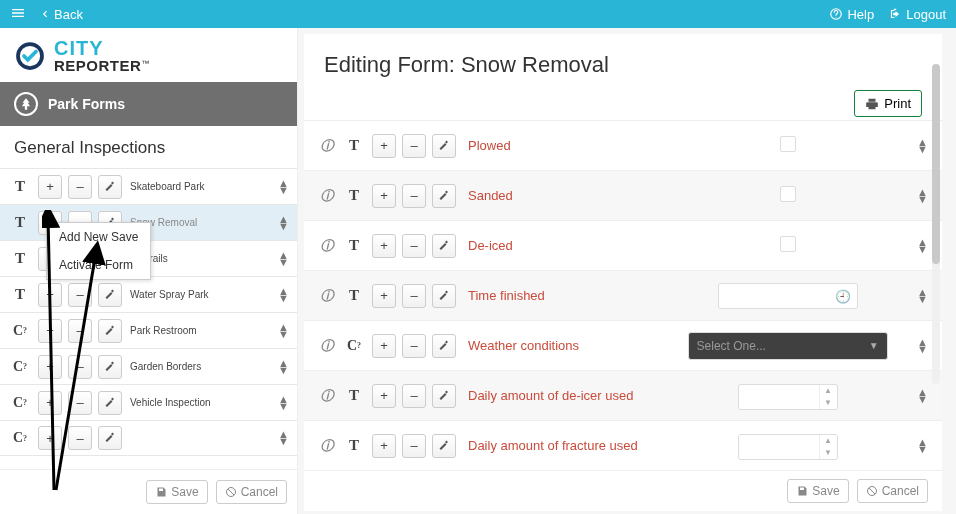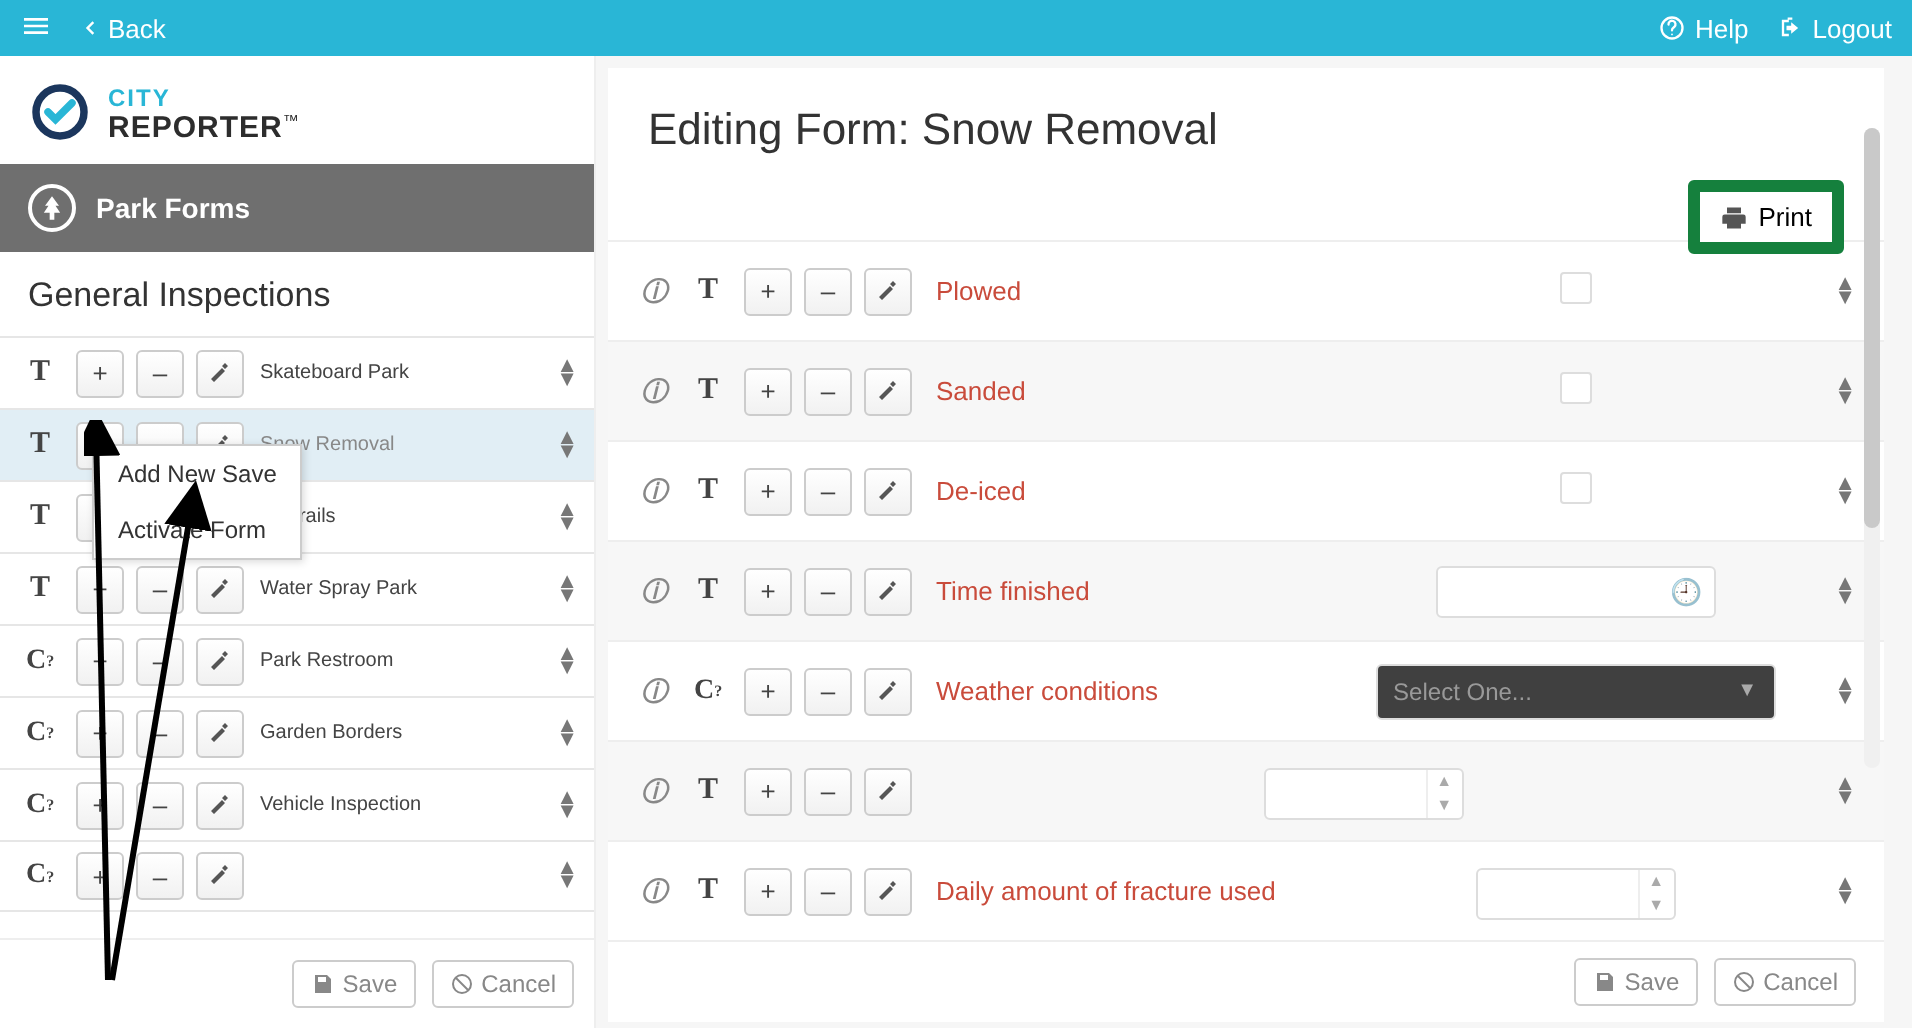--- a/index.html
+++ b/index.html
@@ -6,21 +6,21 @@
 body { font-family: Arial, Helvetica, sans-serif; font-size: 13px; color: #333; background: #fff; width: 956px; height: 514px; overflow: hidden; position: relative; }
 .topbar { background: #29b6d6; color: #fff; height: 28px; display: flex; align-items: center; padding: 0 10px; justify-content: space-between; gap: 26px; }
 .topbar .left, .topbar .right { display: flex; align-items: center; gap: 14px; }
 .topbar a { color: #fff; text-decoration: none; font-size: 13px; display: inline-flex; align-items: center; gap: 4px; }
 .hamburger svg { width: 16px; height: 16px; fill: #fff; }
 .main { display: flex; height: 486px; }
 .left-panel { width: 298px; background: #fff; position: relative; display: flex; flex-direction: column; border-right: 1px solid #eee; }
 .logo-area { padding: 10px 12px 8px 12px; display: flex; align-items: center; }
 .logo-badge { width: 36px; height: 36px; border-radius: 50%; background: #fff; display: inline-flex; align-items: center; justify-content: center; margin-right: 6px; }
 .logo-text { display: inline-block; }
-.logo-text .l1 { font-weight: 800; font-size: 12px; color: #29b6d6; letter-spacing: 1px; line-height: 1; text-align: center; }
+.logo-text .l1 { font-weight: 800; font-size: 20px; color: #29b6d6; letter-spacing: 1px; line-height: 1; text-align: center; }
 .logo-text .l2 { font-weight: 800; font-size: 15px; color: #2d2d2d; letter-spacing: 0.5px; line-height: 1; }
 .logo-text .tm { font-size: 8px; vertical-align: super; color: #2d2d2d; }
 .category-bar { background: #6f6f6f; color: #fff; padding: 10px 14px; display: flex; align-items: center; gap: 10px; font-weight: 700; font-size: 14px; }
 .tree-icon { width: 24px; height: 24px; border: 2px solid #fff; border-radius: 50%; display: inline-flex; align-items: center; justify-content: center; }
 .tree-icon svg { width: 14px; height: 14px; fill: #fff; }
 .section-title { padding: 12px 14px 10px 14px; font-size: 17px; color: #333; }
 .form-list { flex: 1; overflow: hidden; }
 .form-row { display: flex; align-items: center; border-top: 1px solid #e6e6e6; padding: 6px 8px; height: 36px; position: relative; }
 .form-row:last-child { border-bottom: 1px solid #e6e6e6; }
 .form-row.selected { background: #e1eef5; }
@@ -32,21 +32,21 @@
 .form-row .label { margin-left: 8px; font-size: 10px; color: #444; flex: 1; }
 .form-row.selected .label { color: #888; }
 .reorder { margin-left: auto; color: #777; font-size: 14px; display: flex; flex-direction: column; line-height: 7px; cursor: pointer; }
 .reorder span { font-size: 11px; }
 .left-footer { padding: 10px; display: flex; justify-content: flex-end; gap: 8px; border-top: 1px solid #eee; margin-top: auto; }
 .footer-btn { border: 1px solid #ccc; background: #fff; border-radius: 3px; padding: 4px 8px; font-size: 12px; color: #888; display: inline-flex; align-items: center; gap: 4px; cursor: pointer; }
 .footer-btn svg { width: 12px; height: 12px; fill: #888; }
 .right-panel { flex: 1; background: #f6f6f6; padding: 0; display: flex; flex-direction: column; position: relative; }
 .right-inner { background: #fff; margin: 6px 14px 6px 6px; flex: 1; display: flex; flex-direction: column; position: relative; }
 .form-title { font-size: 22px; padding: 18px 20px 8px 20px; color: #333; }
-.print-btn { position: absolute; top: 56px; right: 20px; border: 6px solid #15803d; background: #fff; border-radius: 3px; padding: 5px 10px; font-size: 13px; display: inline-flex; align-items: center; gap: 5px; cursor: pointer; }
+.print-btn { position: absolute; top: 56px; right: 20px; border: 1px solid #15803d; background: #fff; border-radius: 3px; padding: 5px 10px; font-size: 13px; display: inline-flex; align-items: center; gap: 5px; cursor: pointer; }
 .print-btn svg { width: 14px; height: 14px; fill: #555; }
 .field-list { margin-top: 34px; overflow: hidden; }
 .field-row { display: flex; align-items: center; border-top: 1px solid #eee; padding: 8px 14px; height: 50px; }
 .field-row.alt { background: #f7f7f7; }
 .field-row .ftools { display: flex; align-items: center; gap: 6px; }
 .info-icon { width: 18px; height: 18px; color: #888; display: inline-flex; align-items: center; justify-content: center; font-style: italic; font-weight: bold; font-size: 13px; cursor: pointer; }
 .field-label { color: #c94b3b; font-size: 13px; margin-left: 12px; flex: 0 0 200px; }
 .field-control { margin-left: auto; margin-right: 10px; }
 .checkbox { width: 16px; height: 16px; border: 1px solid #ddd; border-radius: 2px; background: #fff; display: inline-block; }
 .text-input { width: 140px; height: 26px; border: 1px solid #ddd; border-radius: 3px; background: #fff; padding: 0 24px 0 6px; font-size: 12px; position: relative; }
@@ -395,20 +395,21 @@
       <span class="info-icon">ⓘ</span>
       <span class="toolbtn t">T</span>
     <span class="toolbtn">+</span>
     <span class="toolbtn">–</span>
     <span class="toolbtn">
                 <svg viewBox="0 0 24 24">
                   <path d="M3 17l3 3 11-11-3-3zM14 4l3-3 3 3-3 3z"></path>
                 </svg>
               </span>
     </div>
+    <div class="field-label">Daily amount of de-icer used</div>
     <div class="field-control"><div class="stepper">
                 <div class="sp-arrows">
                   <span>▲</span>
                   <span>▼</span>
                 </div>
               </div></div>
     <div class="reorder">
               <span>▲</span>
               <span>▼</span>
             </div>

